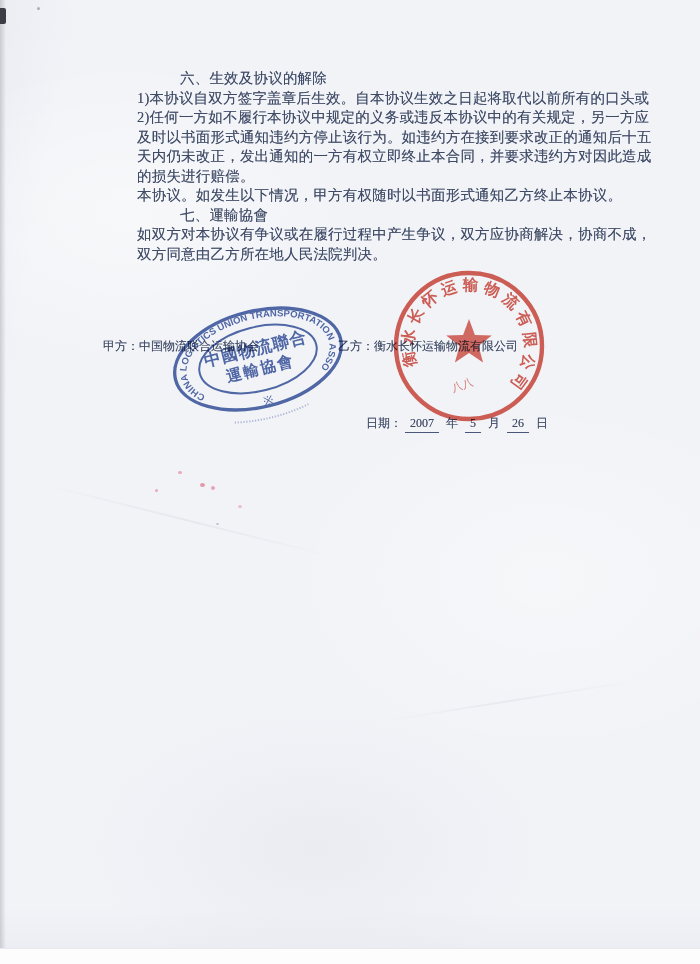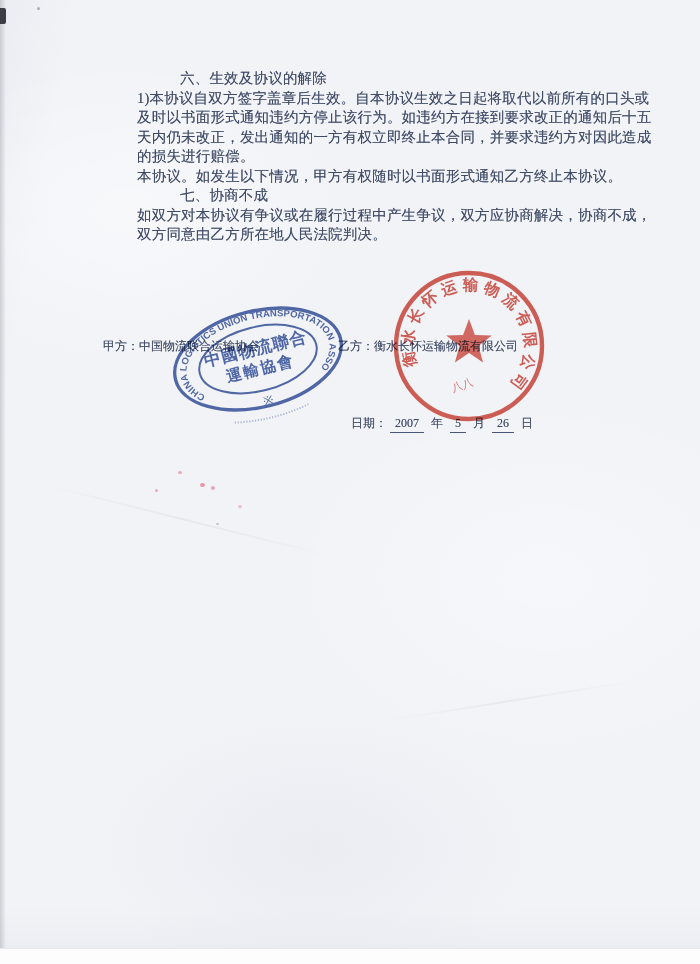--- a/index.html
+++ b/index.html
@@ -40,21 +40,21 @@
     margin-left:40px;
   }
   .line{white-space:nowrap;}
   .line.indent{padding-left:43px;}
 
   
   .sig{position:absolute;font-size:12px;color:#3f4b66;white-space:nowrap;
        text-shadow:0 0 .6px rgba(63,75,102,.55);}
   #party-a{left:103px;top:338px;}
   #party-b{left:338px;top:338px;}
-  #date-row{left:351px;top:415px;}
+  #date-row{left:366px;top:415px;}
   #date-row .u{border-bottom:1.3px solid #49557a;padding:0 5px;display:inline-block;line-height:17px;}
   #date-row .unit{margin:0 4px;}
 
   
   .stamp{position:absolute;mix-blend-mode:multiply;pointer-events:none;}
   #blue-stamp{left:158px;top:284px;width:200px;height:150px;transform:rotate(-14deg);opacity:.88;}
   #red-stamp{left:389px;top:266px;width:160px;height:160px;opacity:.85;}
 
   .speck{position:absolute;border-radius:50%;background:rgba(224,110,130,.55);}
   #sp1{left:178px;top:471px;width:4px;height:3px;}
@@ -72,25 +72,26 @@
   <div id="crease1" class="crease"></div>
   <div id="crease2" class="crease"></div>
   <div id="edge-left"></div>
   <div id="bottom-band"></div>
   <div id="corner-notch"></div>
   <div id="top-speck"></div>
 
   <div id="text-block">
     <div class="line indent">六、生效及协议的解除</div>
     <div class="line">1)本协议自双方签字盖章后生效。自本协议生效之日起将取代以前所有的口头或</div>
+    <div class="line">2)任何一方如不履行本协议中规定的义务或违反本协议中的有关规定，另一方应</div>
     <div class="line">及时以书面形式通知违约方停止该行为。如违约方在接到要求改正的通知后十五</div>
     <div class="line">天内仍未改正，发出通知的一方有权立即终止本合同，并要求违约方对因此造成</div>
     <div class="line">的损失进行赔偿。</div>
     <div class="line">本协议。如发生以下情况，甲方有权随时以书面形式通知乙方终止本协议。</div>
-    <div class="line indent">七、协商不成</div>
+    <div class="line indent">七、運輸協會</div>
     <div class="line">如双方对本协议有争议或在履行过程中产生争议，双方应协商解决，协商不成，</div>
     <div class="line">双方同意由乙方所在地人民法院判决。</div>
   </div>
 
   <div id="party-a" class="sig">
     <span>甲方：</span><span>中国物流联合运输协会</span>
   </div>
 
   <div id="party-b" class="sig">
     <span>乙方：</span><span>衡水长怀运输物流有限公司</span>

